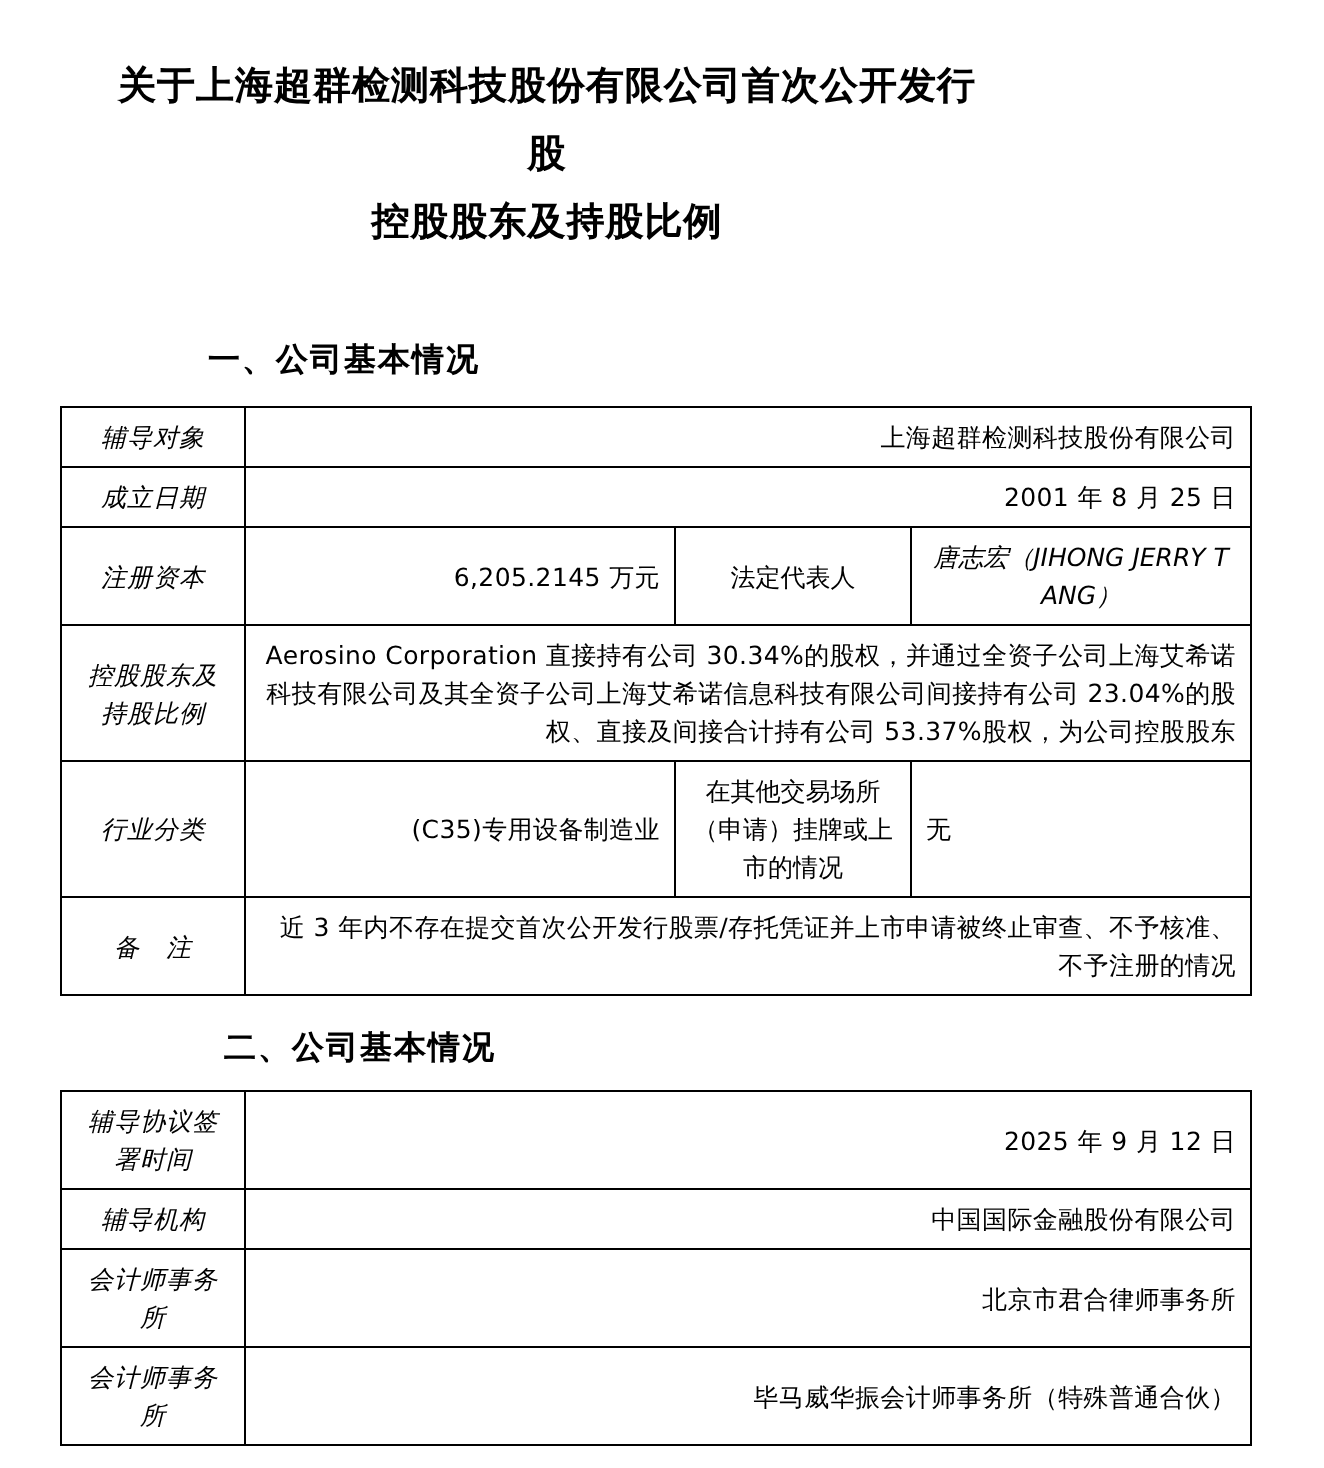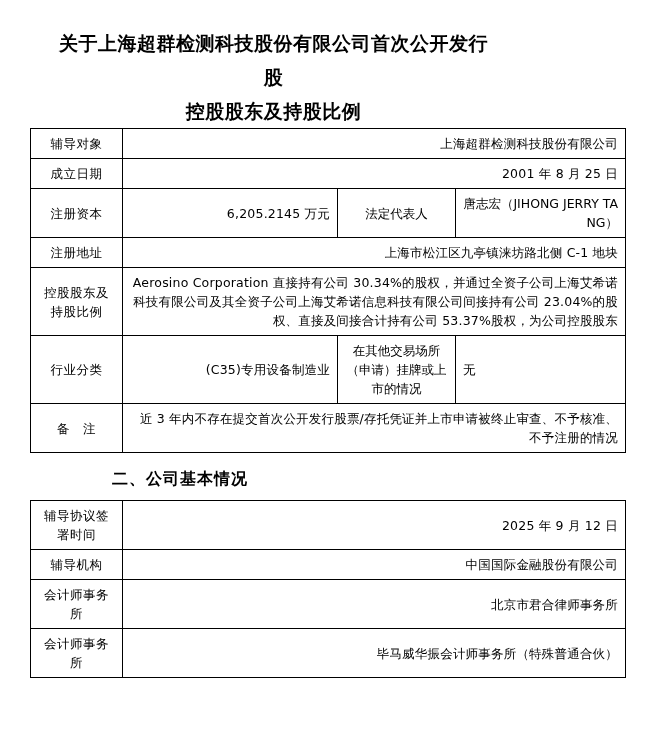--- a/index.html
+++ b/index.html
@@ -55,52 +55,55 @@
     padding: 5px 7px;
     font-size: 12.5px;
     line-height: 19px;
     vertical-align: middle;
     word-break: break-all;
   }
   td.label {
     width: 92px;
     text-align: center;
     letter-spacing: 0.5px;
+    font-style: italic;
   }
   td.value {
     text-align: right;
     letter-spacing: 0.2px;
   }
   td.mid-label {
     width: 118px;
     text-align: center;
   }
   td.mid-value {
     width: 160px;
-    text-align: right;
+    text-align: center;
+    font-style: italic;
   }
   td.narrow-value {
     width: 70px;
     text-align: left;
   }
   .justify-text {
     text-align: justify;
     line-height: 19px;
   }
 </style>
 </head>
 <body>
 
 <div class="page">
 
   <div class="doc-title">
     <div>关于上海超群检测科技股份有限公司首次公开发行股</div>
     <div>控股股东及持股比例</div>
   </div>
 
+  <div class="section-heading">一、公司基本情况</div>
 
   <table class="doc-table">
     <colgroup>
       <col style="width:92px">
       <col style="width:215px">
       <col style="width:118px">
       <col style="width:170px">
     </colgroup>
     <tbody>
       <tr>
@@ -109,24 +112,20 @@
       </tr>
       <tr>
         <td class="label">成立日期</td>
         <td class="value" colspan="3">2001 年 8 月 25 日</td>
       </tr>
       <tr>
         <td class="label">注册资本</td>
         <td class="value">6,205.2145 万元</td>
         <td class="mid-label">法定代表人</td>
         <td class="mid-value">唐志宏（JIHONG JERRY TANG）</td>
-      </tr>
-      <tr>
-        <td class="label">注册地址</td>
-        <td class="value" colspan="3">上海市松江区九亭镇涞坊路北侧 C-1 地块</td>
       </tr>
       <tr>
         <td class="label">控股股东及持股比例</td>
         <td class="value justify-text" colspan="3">Aerosino Corporation 直接持有公司 30.34%的股权，并通过全资子公司上海艾希诺科技有限公司及其全资子公司上海艾希诺信息科技有限公司间接持有公司 23.04%的股权、直接及间接合计持有公司 53.37%股权，为公司控股股东</td>
       </tr>
       <tr>
         <td class="label">行业分类</td>
         <td class="value">(C35)专用设备制造业</td>
         <td class="mid-label">在其他交易场所（申请）挂牌或上市的情况</td>
         <td class="narrow-value">无</td>

